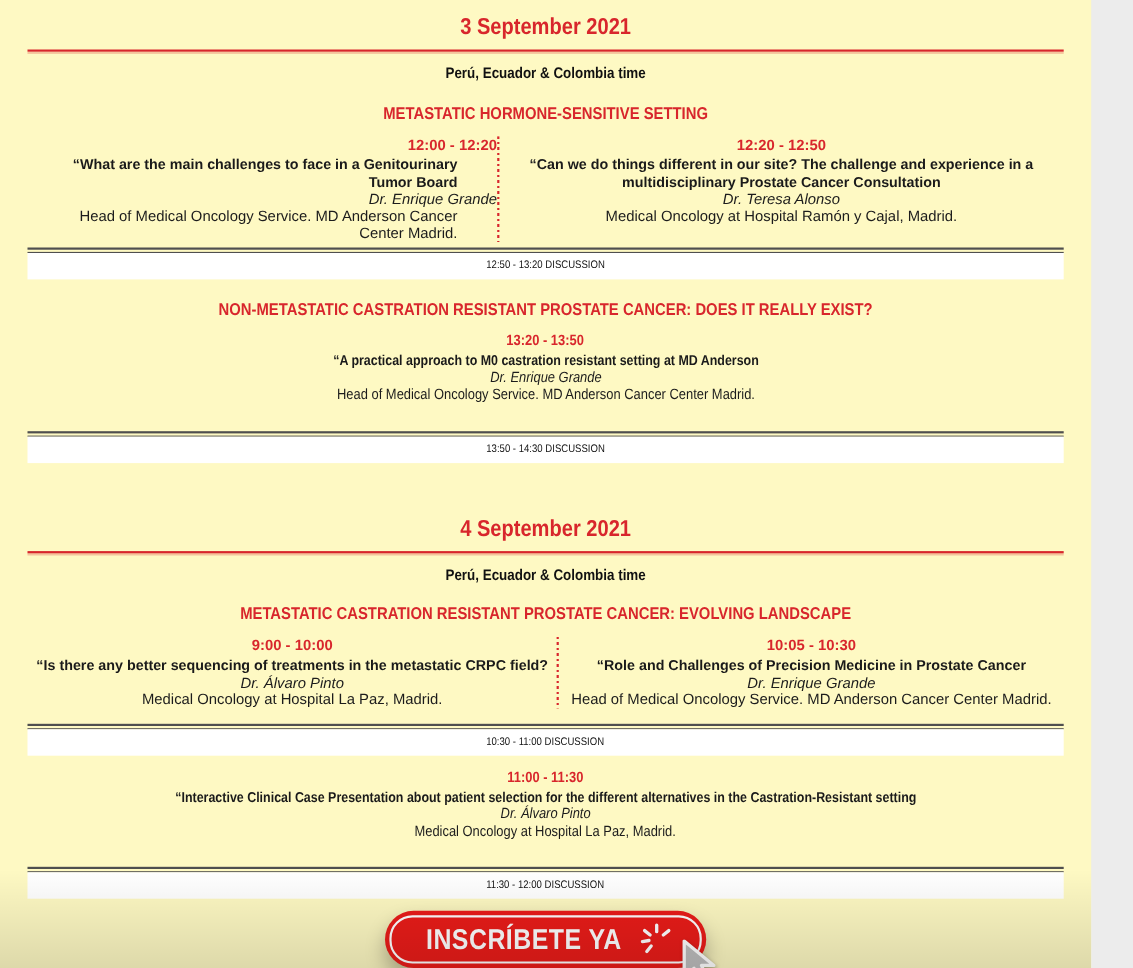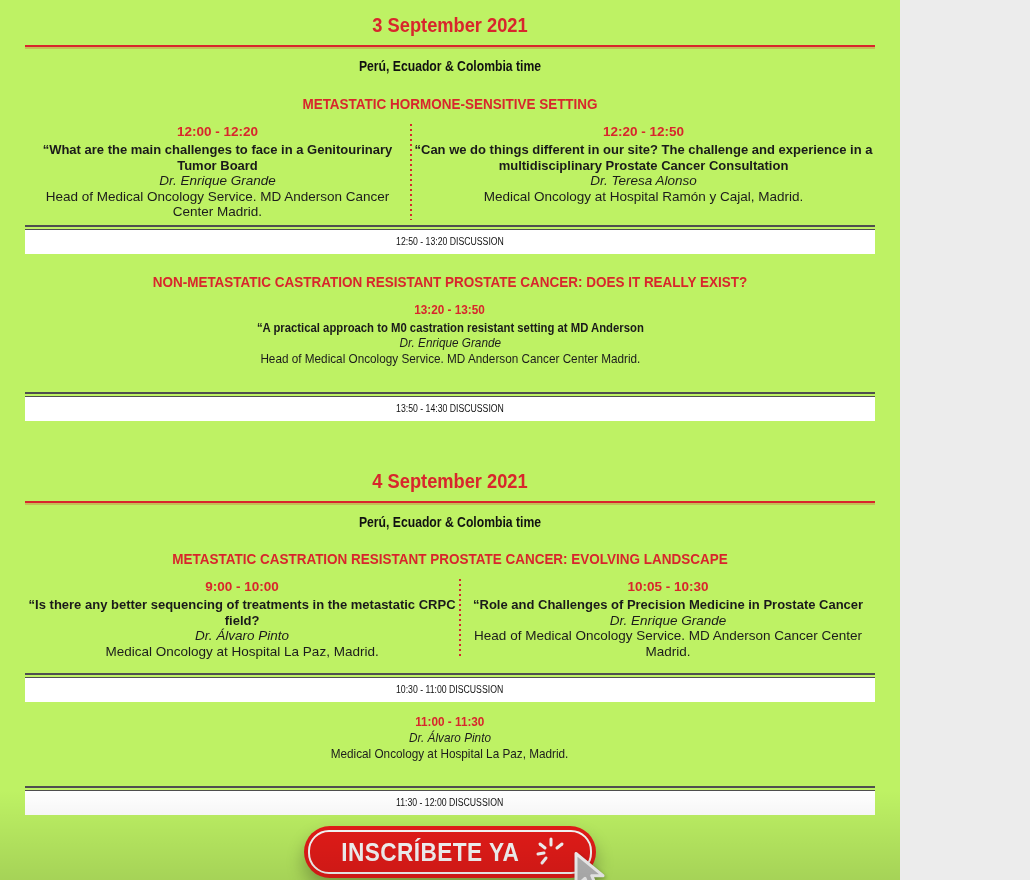--- a/index.html
+++ b/index.html
@@ -3,21 +3,21 @@
 <meta charset="utf-8">
 <style>
   html,body{margin:0;padding:0;}
   body{
     width:1030px;height:880px;
     background:#ececec;
     font-family:"Liberation Sans",sans-serif;
     color:#1c1c1c;
     -webkit-font-smoothing:antialiased;
   }
-  .page{position:relative;width:900px;height:880px;overflow:hidden;background:#bef264;}
+  .page{position:relative;width:992px;height:880px;overflow:hidden;background:#fef9c3;}
   .page::after{
     content:"";position:absolute;left:0;right:0;bottom:0;height:90px;
     background:linear-gradient(rgba(0,0,0,0),rgba(0,0,0,0.13));
     pointer-events:none;
   }
   
   .cond{transform:scaleX(0.87);transform-origin:50% 50%;}
   span.cond{display:inline-block;}
 
   .day-title{
@@ -34,21 +34,21 @@
     margin:11px 0 0 0;text-align:center;
     font-size:14px;font-weight:bold;line-height:16px;color:#111;
   }
   .section-heading{
     margin:0;text-align:center;color:#d8262c;
     font-size:15.5px;font-weight:bold;line-height:17px;
   }
   .mt21{margin-top:21px;} .mt20{margin-top:20px;} .mt19{margin-top:19px;} .mt48{margin-top:48px;} .mt18{margin-top:18px;}
 
   .two-col{display:flex;margin:12px 25px 0 25px;align-items:flex-start;}
-  .split46 .col-l{width:45.4%;} .split46 .col-r{width:54.6%;}
+  .split46 .col-l{width:45.4%;text-align:right;} .split46 .col-r{width:54.6%;}
   .split51 .col-l{width:51.2%;} .split51 .col-r{width:48.8%;}
   .col{text-align:center;}
   .vdots{
     width:2px;align-self:stretch;flex:0 0 2px;
     background:repeating-linear-gradient(to bottom,#d8262c 0 2px,rgba(0,0,0,0) 2px 5px);
   }
   .time{color:#d8262c;font-weight:bold;font-size:13.5px;line-height:16px;}
   .s-title{font-weight:bold;font-size:13px;line-height:15.5px;color:#1a1a1a;margin-top:2px;}
   .speaker{font-style:italic;font-size:13.5px;line-height:15.5px;}
   .affil{font-size:13.5px;line-height:15.5px;}
@@ -154,20 +154,21 @@
     </div>
   </div>
 
   <div class="dbl-line mt14"></div>
   <div class="disc-bar">
     <span class="cond">10:30 - 11:00 DISCUSSION</span>
   </div>
 
   <div class="single-session mt18">
     <div class="time"><span class="cond">11:00 - 11:30</span></div>
+    <div class="s-title"><span class="cond">“Interactive Clinical Case Presentation about patient selection for the different alternatives in the Castration-Resistant setting</span></div>
     <div class="speaker"><span class="cond">Dr. Álvaro Pinto</span></div>
     <div class="affil"><span class="cond">Medical Oncology at Hospital La Paz, Madrid.</span></div>
   </div>
 
   <div class="dbl-line mt25"></div>
   <div class="disc-bar">
     <span class="cond">11:30 - 12:00 DISCUSSION</span>
   </div>
 
   <div class="cta-wrap">

